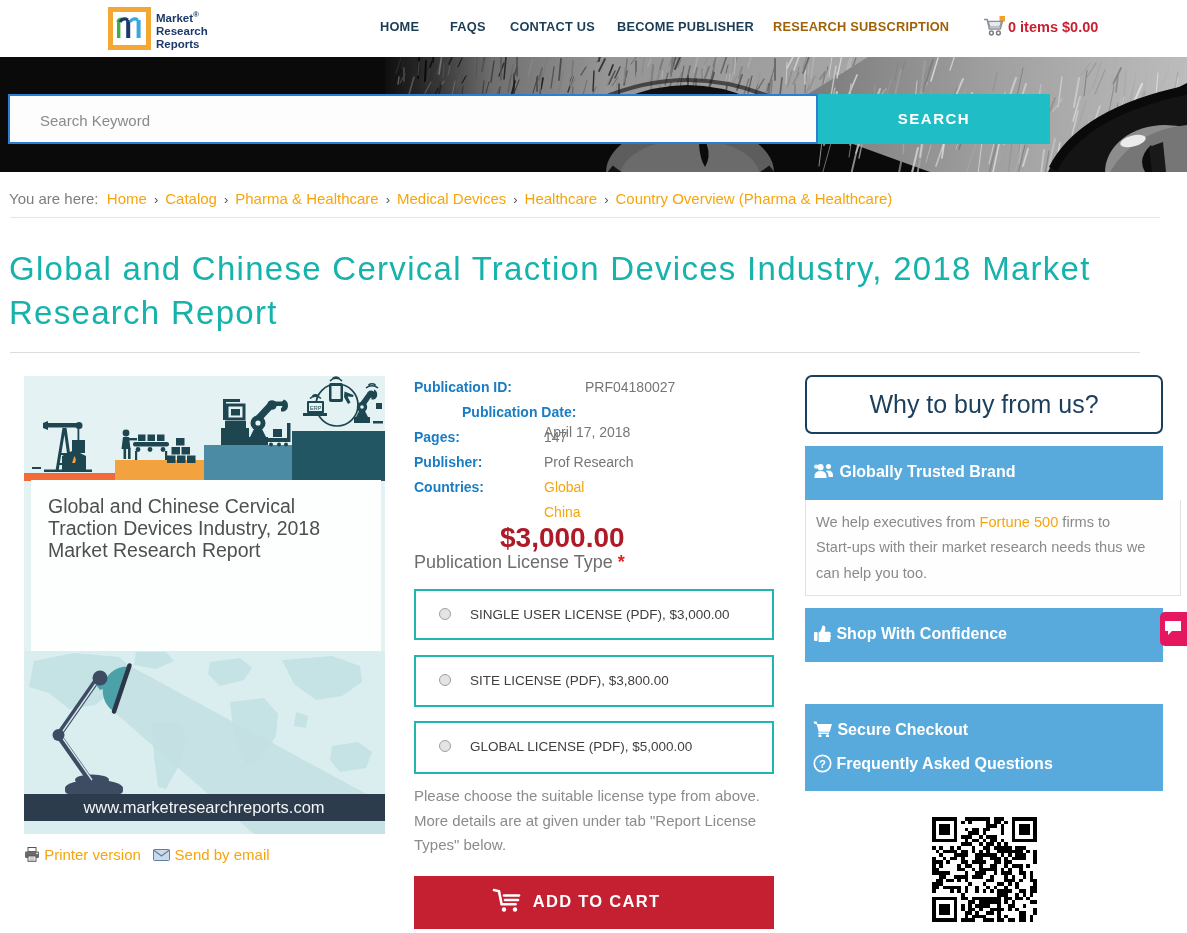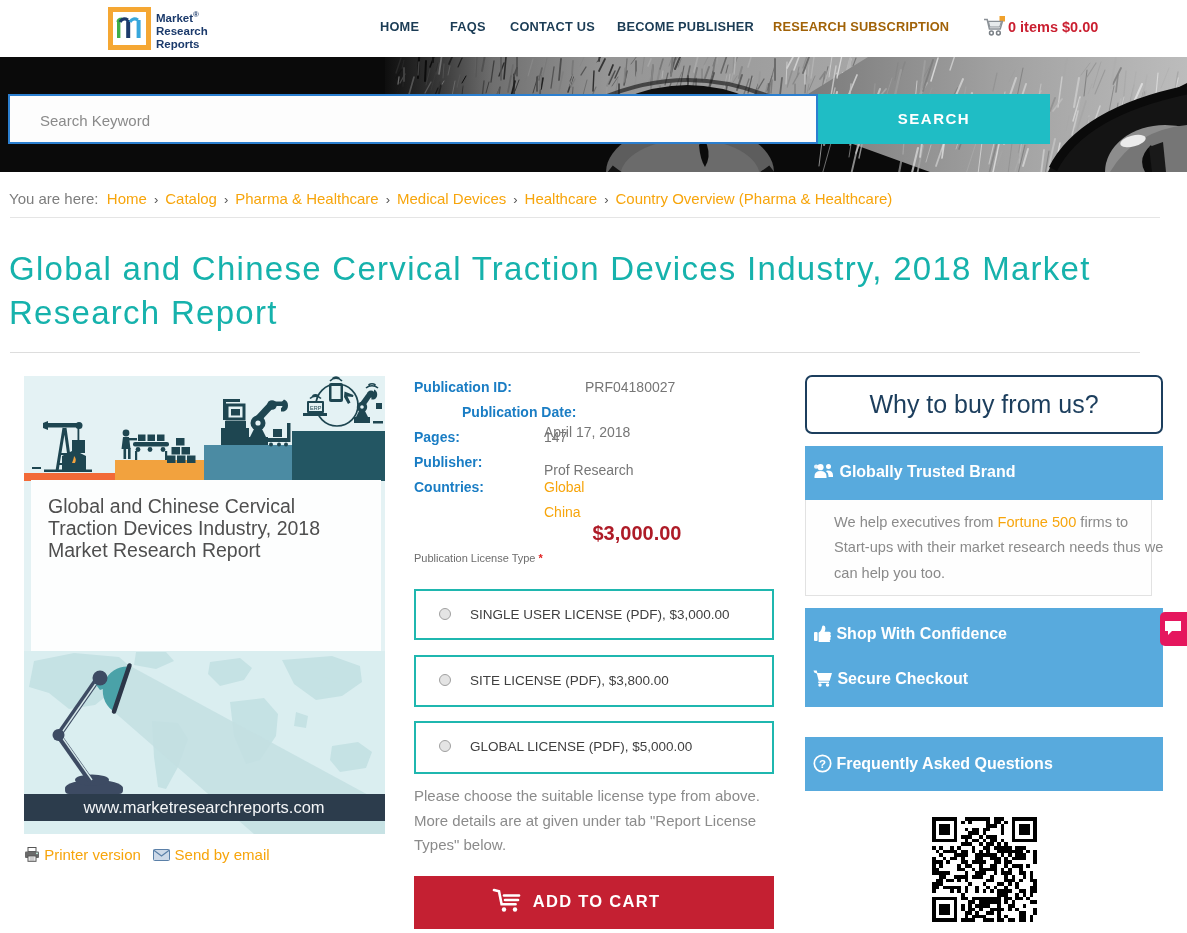--- a/index.html
+++ b/index.html
@@ -15,32 +15,32 @@
 #crumb { top:190px; left:9px; font-size:15px; color:#7d7d7d; white-space:nowrap; }
 #crumb a { color:#f7a50c; text-decoration:none; }
 #crumb .sep { color:#555; font-size:13px; padding:0 7px; }
 #crumbline { top:217px; left:10px; width:1150px; height:1px; background:#e5e5e5; }
 #title { top:247px; left:9px; width:1120px; font-size:33px; letter-spacing:1.28px; line-height:44px; color:#16b2ac; font-weight:normal; }
 #hr2 { top:352px; left:10px; width:1130px; height:1px; background:#ddd; }
 #leftlinks { top:846px; left:24px; font-size:15px; color:#f7a50c; white-space:nowrap; }
 .dlabel { position:absolute; left:414px; color:#1a7dc4; font-weight:bold; font-size:14px; }
 .dval { position:absolute; left:544px; color:#767676; font-size:14px; }
 .dlink { position:absolute; left:544px; color:#f7a50c; font-size:14px; }
-#price { top:522px; left:500px; width:274px; text-align:center; color:#ae1b27; font-size:20px; font-weight:bold; }
-#lictype { top:552px; left:414px; color:#6d6d6d; font-size:11px; }
+#price { top:522px; left:500px; width:274px; text-align:left; color:#ae1b27; font-size:28px; font-weight:bold; }
+#lictype { top:552px; left:414px; color:#6d6d6d; font-size:18px; }
 #lictype b { color:#e02020; }
 .licbox { position:absolute; left:414px; width:360px; height:51px; border:2px solid #1fb7af; background:#fff; }
 .licbox .radio { position:absolute; left:23px; top:17px; width:12px; height:12px; border-radius:50%; border:1px solid #a0a0a0; background:#e4e4e4; }
 .licbox .ltext { position:absolute; left:54px; top:16px; font-size:13.5px; color:#3f3f3f; white-space:nowrap;text-align:right; }
 #pleasetxt { top:784px; left:414px; font-size:15px; line-height:24.5px; color:#8b8b8b; white-space:nowrap; }
 #addcart { top:876px; left:414px; width:360px; height:53px; background:#c42032; color:#fff; text-align:center; font-size:16.5px; font-weight:bold; letter-spacing:1.3px; line-height:51px; padding-right:36px; }
 #whybuy { top:375px; left:805px; width:358px; height:59px; border:2px solid #1c3e5d; border-radius:7px; text-align:center; line-height:55px; font-size:25px; color:#1c3e5d; }
 .bluebar { position:absolute; left:805px; width:358px; height:54px; background:#58aadd; color:#fff; font-size:16px; font-weight:bold; }
 .bluebar .btxt { position:absolute; left:8px; top:17px; white-space:nowrap; }
-#trustpanel { top:500px; left:805px; width:347px; height:96px; border:1px solid #e2e2e2; border-top:none; background:#fefefe; font-size:14.6px; line-height:25.4px; color:#8a8a8a; padding:10px 0 0 28px; white-space:nowrap; }
+#trustpanel { top:500px; left:805px; width:376px; height:96px; border:1px solid #e2e2e2; border-top:none; background:#fefefe; font-size:14.6px; line-height:25.4px; color:#8a8a8a; padding:10px 0 0 10px; white-space:nowrap; }
 #trustpanel .f500 { color:#f7a50c; }
 #chattab { top:612px; left:1160px; width:27px; height:34px; background:#e5175e; border-radius:5px 0 0 5px; }
 </style>
 </head>
 <body>
 
 <div id="page">
   <div class="abs" id="nav">
     <div class="abs" style="left:108px;top:7px;width:43px;height:43px;border:5px solid #f5a733;background:#fff;">
       <svg width="33" height="33" viewBox="0 0 33 33">
@@ -628,21 +628,21 @@
         <path d="M0.5 1 L8.5 7 L16.5 1" fill="none" stroke="#5b80a8" stroke-width="1.2"></path>
       </svg> Send by email</div>
 
   <span class="dlabel" style="top:379px;">Publication ID:</span>
     <span class="dval" style="top:379px;margin-left:41px;">PRF04180027</span>
   <span class="dlabel" style="top:404px;padding-left:48px;">Publication Date:</span>
     <span class="dval" style="top:424px;">April 17, 2018</span>
   <span class="dlabel" style="top:429px;">Pages:</span>
     <span class="dval" style="top:429px;">147</span>
   <span class="dlabel" style="top:454px;">Publisher:</span>
-    <span class="dval" style="top:454px;margin-top:8px;">Prof Research</span>
+    <span class="dval" style="top:454px;">Prof Research</span>
   <span class="dlabel" style="top:479px;">Countries:</span>
     <span class="dlink" style="top:479px;">Global</span>
   <span class="dlink" style="top:504px;">China</span>
   <div class="abs" id="price">$3,000.00</div>
   <div class="abs" id="lictype">Publication License Type <b>*</b></div>
 
   <div class="licbox" style="top:589px;">
       <span class="radio"></span>
       <span class="ltext">SINGLE USER LICENSE (PDF), $3,000.00</span>
     </div>
@@ -680,21 +680,21 @@
     </div>
   <div class="abs" id="trustpanel">We help executives from <span class="f500">Fortune 500</span> firms to<br>Start-ups with their market research needs thus we<br>can help you too.</div>
   <div class="bluebar" style="top:608px;">
       <span class="btxt"><svg width="19" height="17" viewBox="0 0 19 17" style="vertical-align:-3px">
           <g fill="#fff">
             <rect x="1" y="7" width="3.6" height="9" rx="1"></rect>
             <path d="M5.6 15.2 l0 -7.6 q2.8 -1.4 3.4 -5.6 q0.2 -1.4 1.6 -1.4 q1.8 0 1.8 2.6 q0 1.6 -0.8 3.6 l4.6 0 q1.6 0 1.6 1.6 q0 0.9 -0.7 1.3 q0.9 0.5 0.9 1.5 q0 1 -1 1.5 q0.6 0.5 0.6 1.3 q0 1 -1 1.4 q0.4 0.4 0.4 1 q0 1.4 -1.6 1.4 l-7 0 q-1.6 0 -2.8 -0.6z"></path>
           </g>
         </svg> Shop With Confidence</span>
     </div>
-  <div class="bluebar" style="top:653px;">
+  <div class="bluebar" style="top:704px;">
       <span class="btxt"><svg width="20" height="17" viewBox="0 0 20 17" style="vertical-align:-3px">
           <g fill="#fff">
             <path d="M0.5 0.5 l3.2 0 0.7 2.4 14.6 0 -2.3 7.8 -11 0 -1.9 -7.3 -2.6 -0.9z"></path>
             <path d="M5.2 11.5 l10.8 0 0 1.5 -10.8 0z"></path>
             <circle cx="7" cy="15" r="1.7"></circle>
             <circle cx="14.5" cy="15" r="1.7"></circle>
           </g>
         </svg> Secure Checkout</span>
     </div>
   <div class="bluebar" style="top:737px;">

